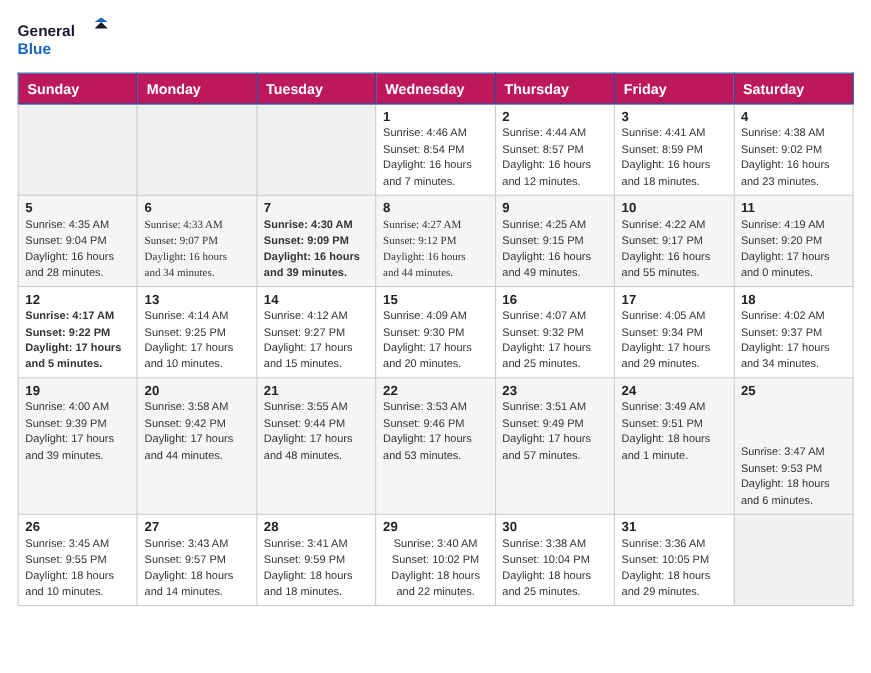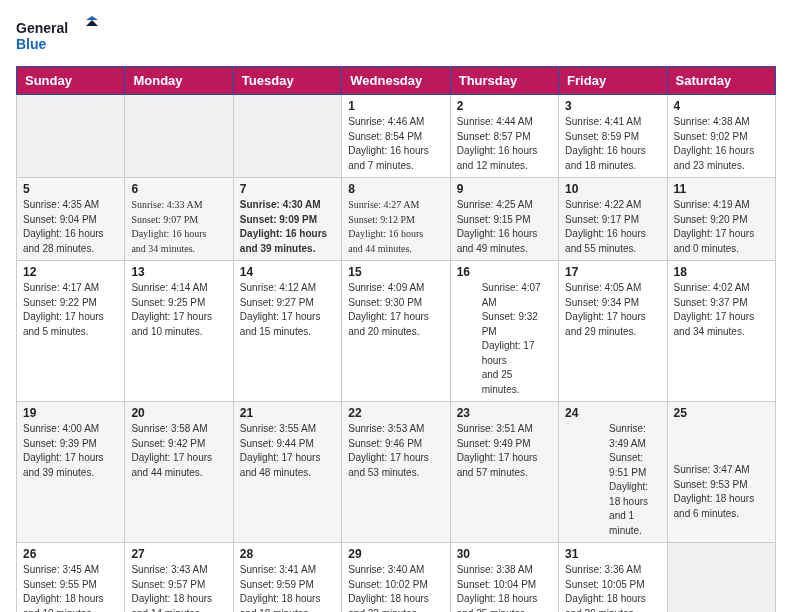--- a/index.html
+++ b/index.html
@@ -190,21 +190,21 @@
           <div class="day-number">11</div>
           <div class="day-info" style="white-space: pre-line;">Sunrise: 4:19 AM
 Sunset: 9:20 PM
 Daylight: 17 hours
 and 0 minutes.</div>
         </td>
       </tr>
       <tr>
         <td>
           <div class="day-number">12</div>
-          <div class="day-info" style="white-space: pre-line;">Sunrise: 4:17 AM
+          <div class="day-info" style="white-space: pre-line; font-weight: bold;">Sunrise: 4:17 AM
 Sunset: 9:22 PM
 Daylight: 17 hours
 and 5 minutes.</div>
         </td>
         <td>
           <div class="day-number">13</div>
           <div class="day-info" style="white-space: pre-line;">Sunrise: 4:14 AM
 Sunset: 9:25 PM
 Daylight: 17 hours
 and 10 minutes.</div>
@@ -218,21 +218,21 @@
         </td>
         <td>
           <div class="day-number">15</div>
           <div class="day-info" style="white-space: pre-line;">Sunrise: 4:09 AM
 Sunset: 9:30 PM
 Daylight: 17 hours
 and 20 minutes.</div>
         </td>
         <td>
           <div class="day-number">16</div>
-          <div class="day-info" style="white-space: pre-line; margin-left: 25px;">Sunrise: 4:07 AM
+          <div class="day-info" style="white-space: pre-line;">Sunrise: 4:07 AM
 Sunset: 9:32 PM
 Daylight: 17 hours
 and 25 minutes.</div>
         </td>
         <td>
           <div class="day-number">17</div>
           <div class="day-info" style="white-space: pre-line;">Sunrise: 4:05 AM
 Sunset: 9:34 PM
 Daylight: 17 hours
 and 29 minutes.</div>
@@ -276,21 +276,21 @@
         </td>
         <td>
           <div class="day-number">23</div>
           <div class="day-info" style="white-space: pre-line;">Sunrise: 3:51 AM
 Sunset: 9:49 PM
 Daylight: 17 hours
 and 57 minutes.</div>
         </td>
         <td>
           <div class="day-number">24</div>
-          <div class="day-info" style="white-space: pre-line; margin-left: 44px;">Sunrise: 3:49 AM
+          <div class="day-info" style="white-space: pre-line;">Sunrise: 3:49 AM
 Sunset: 9:51 PM
 Daylight: 18 hours
 and 1 minute.</div>
         </td>
         <td>
           <div class="day-number">25</div>
           <div class="day-info" style="white-space: pre-line; margin-top: 43px;">Sunrise: 3:47 AM
 Sunset: 9:53 PM
 Daylight: 18 hours
 and 6 minutes.</div>
@@ -313,21 +313,21 @@
         </td>
         <td>
           <div class="day-number">28</div>
           <div class="day-info" style="white-space: pre-line;">Sunrise: 3:41 AM
 Sunset: 9:59 PM
 Daylight: 18 hours
 and 18 minutes.</div>
         </td>
         <td>
           <div class="day-number">29</div>
-          <div class="day-info" style="white-space: pre-line;">Sunrise: 3:40 AM
+          <div class="day-info" style="white-space: pre-line; text-align: center;">Sunrise: 3:40 AM
 Sunset: 10:02 PM
 Daylight: 18 hours
 and 22 minutes.</div>
         </td>
         <td>
           <div class="day-number">30</div>
           <div class="day-info" style="white-space: pre-line;">Sunrise: 3:38 AM
 Sunset: 10:04 PM
 Daylight: 18 hours
 and 25 minutes.</div>

